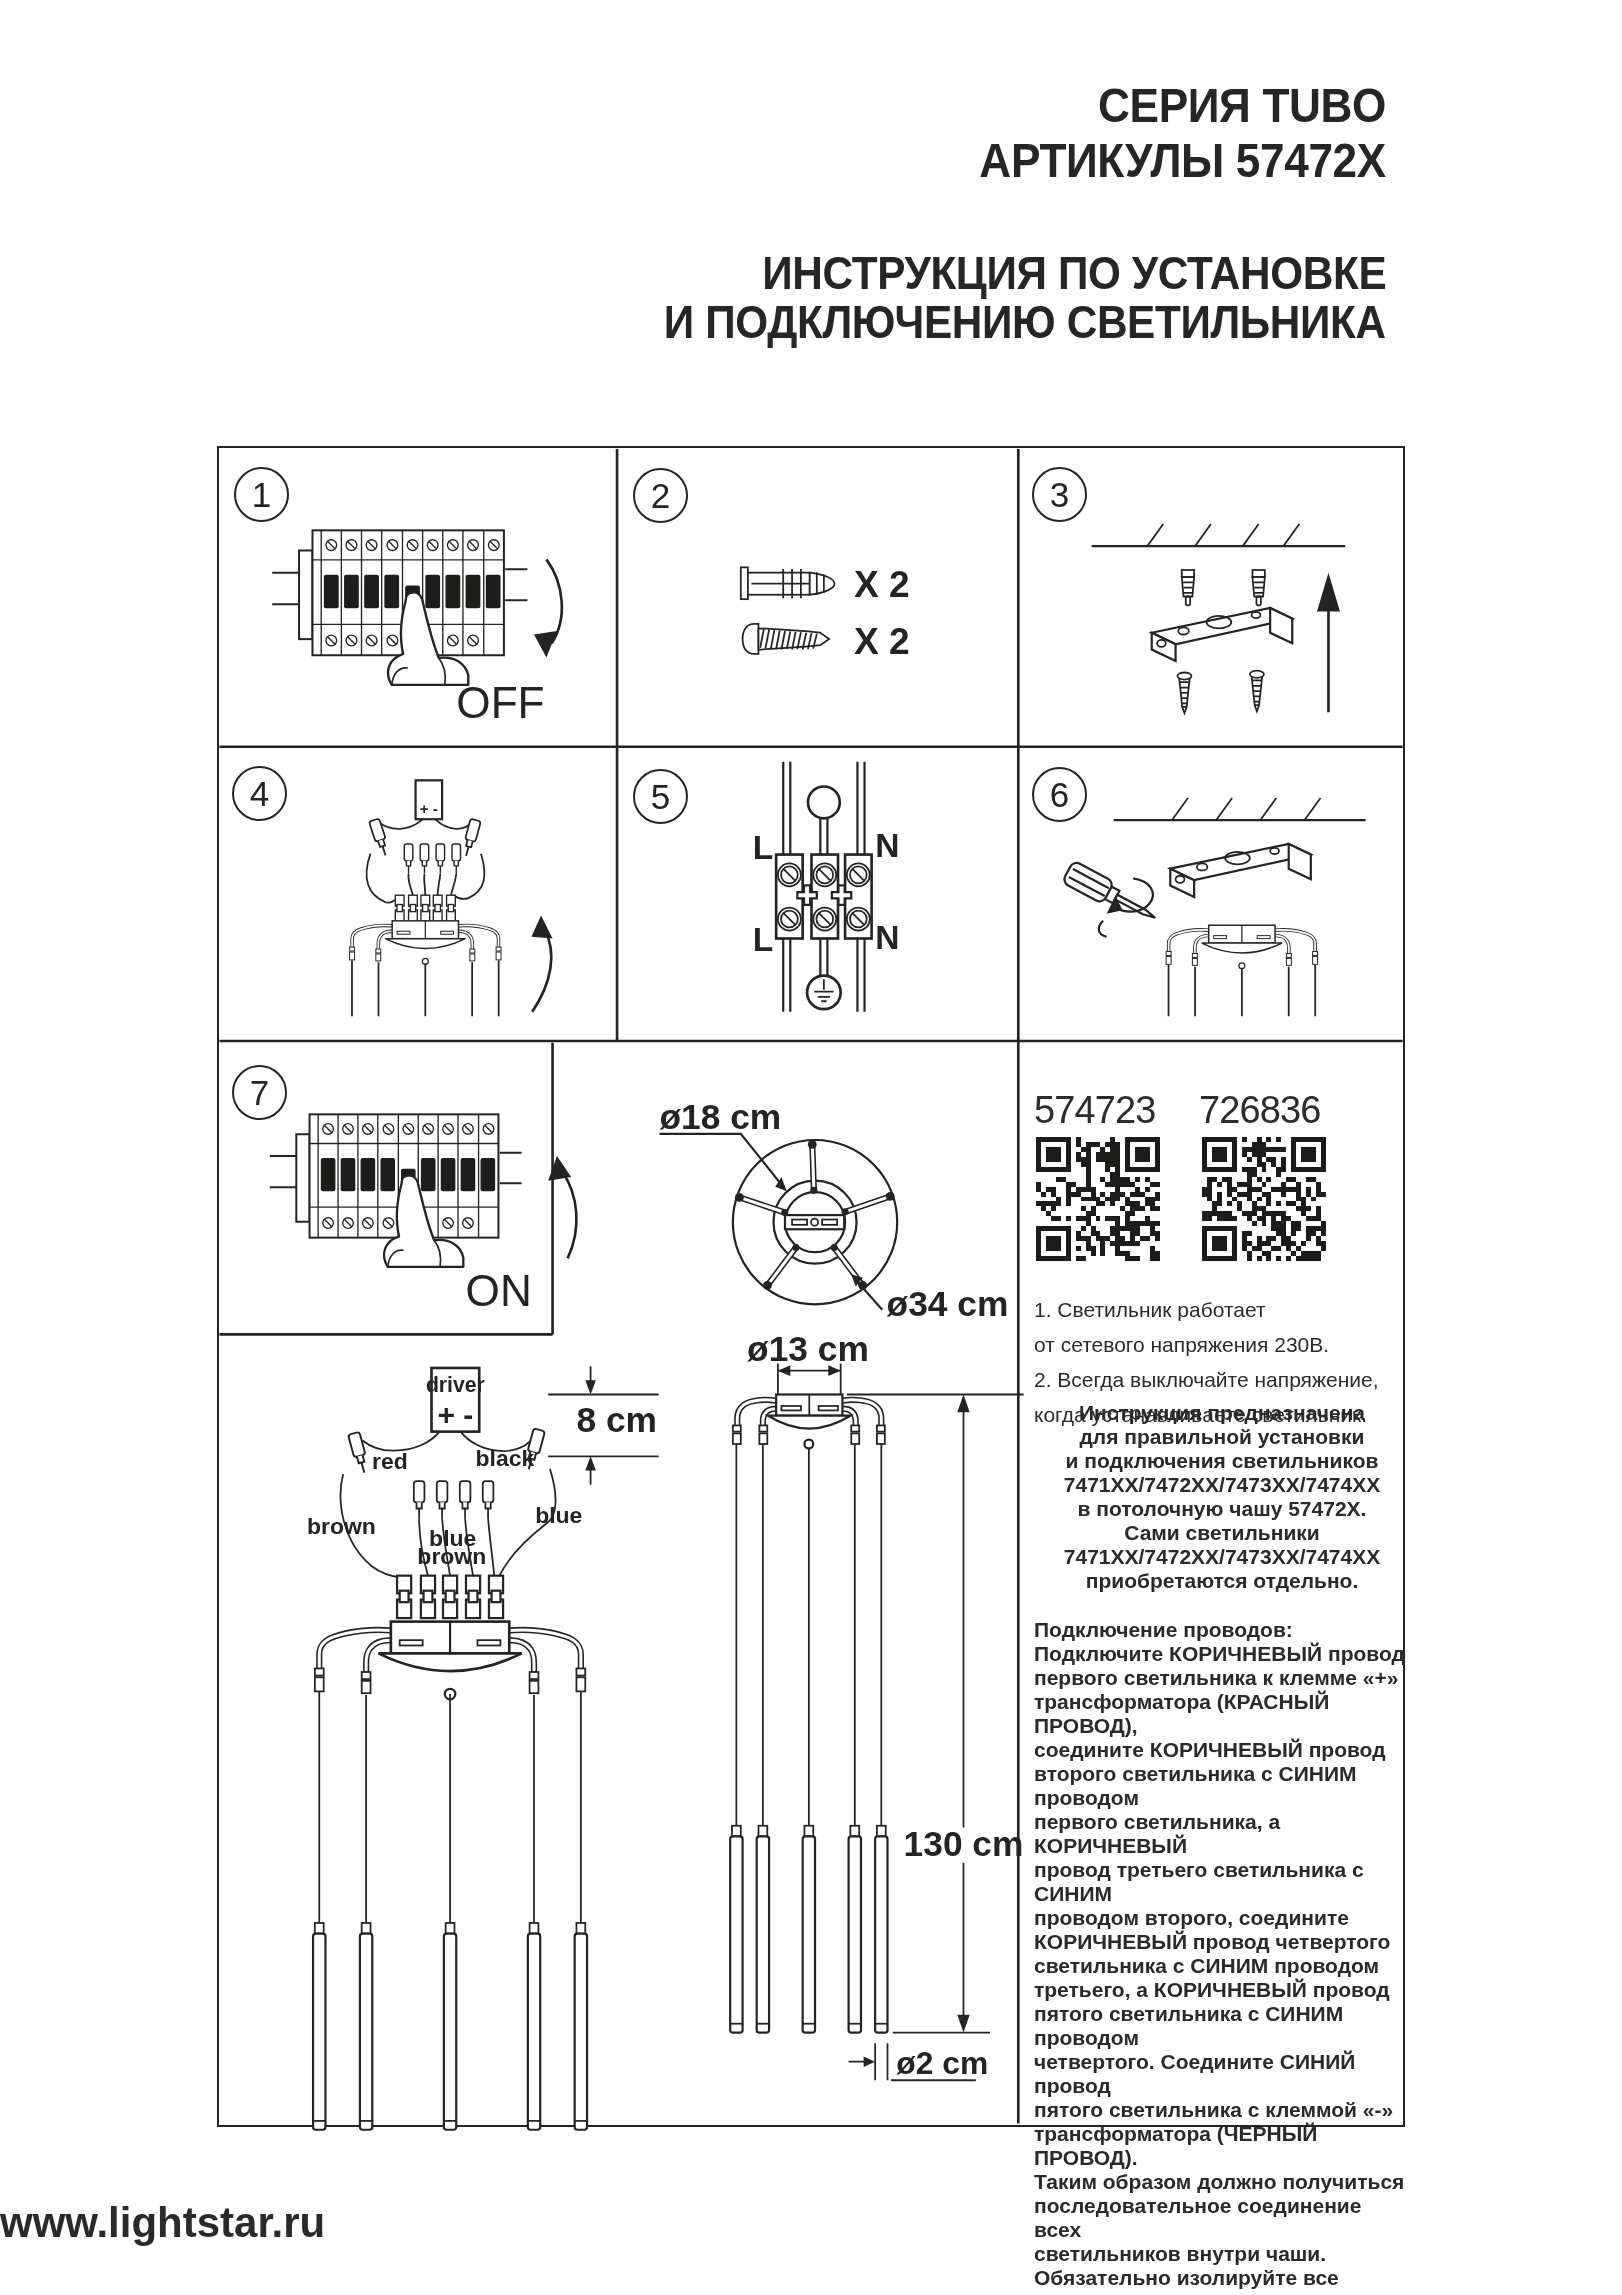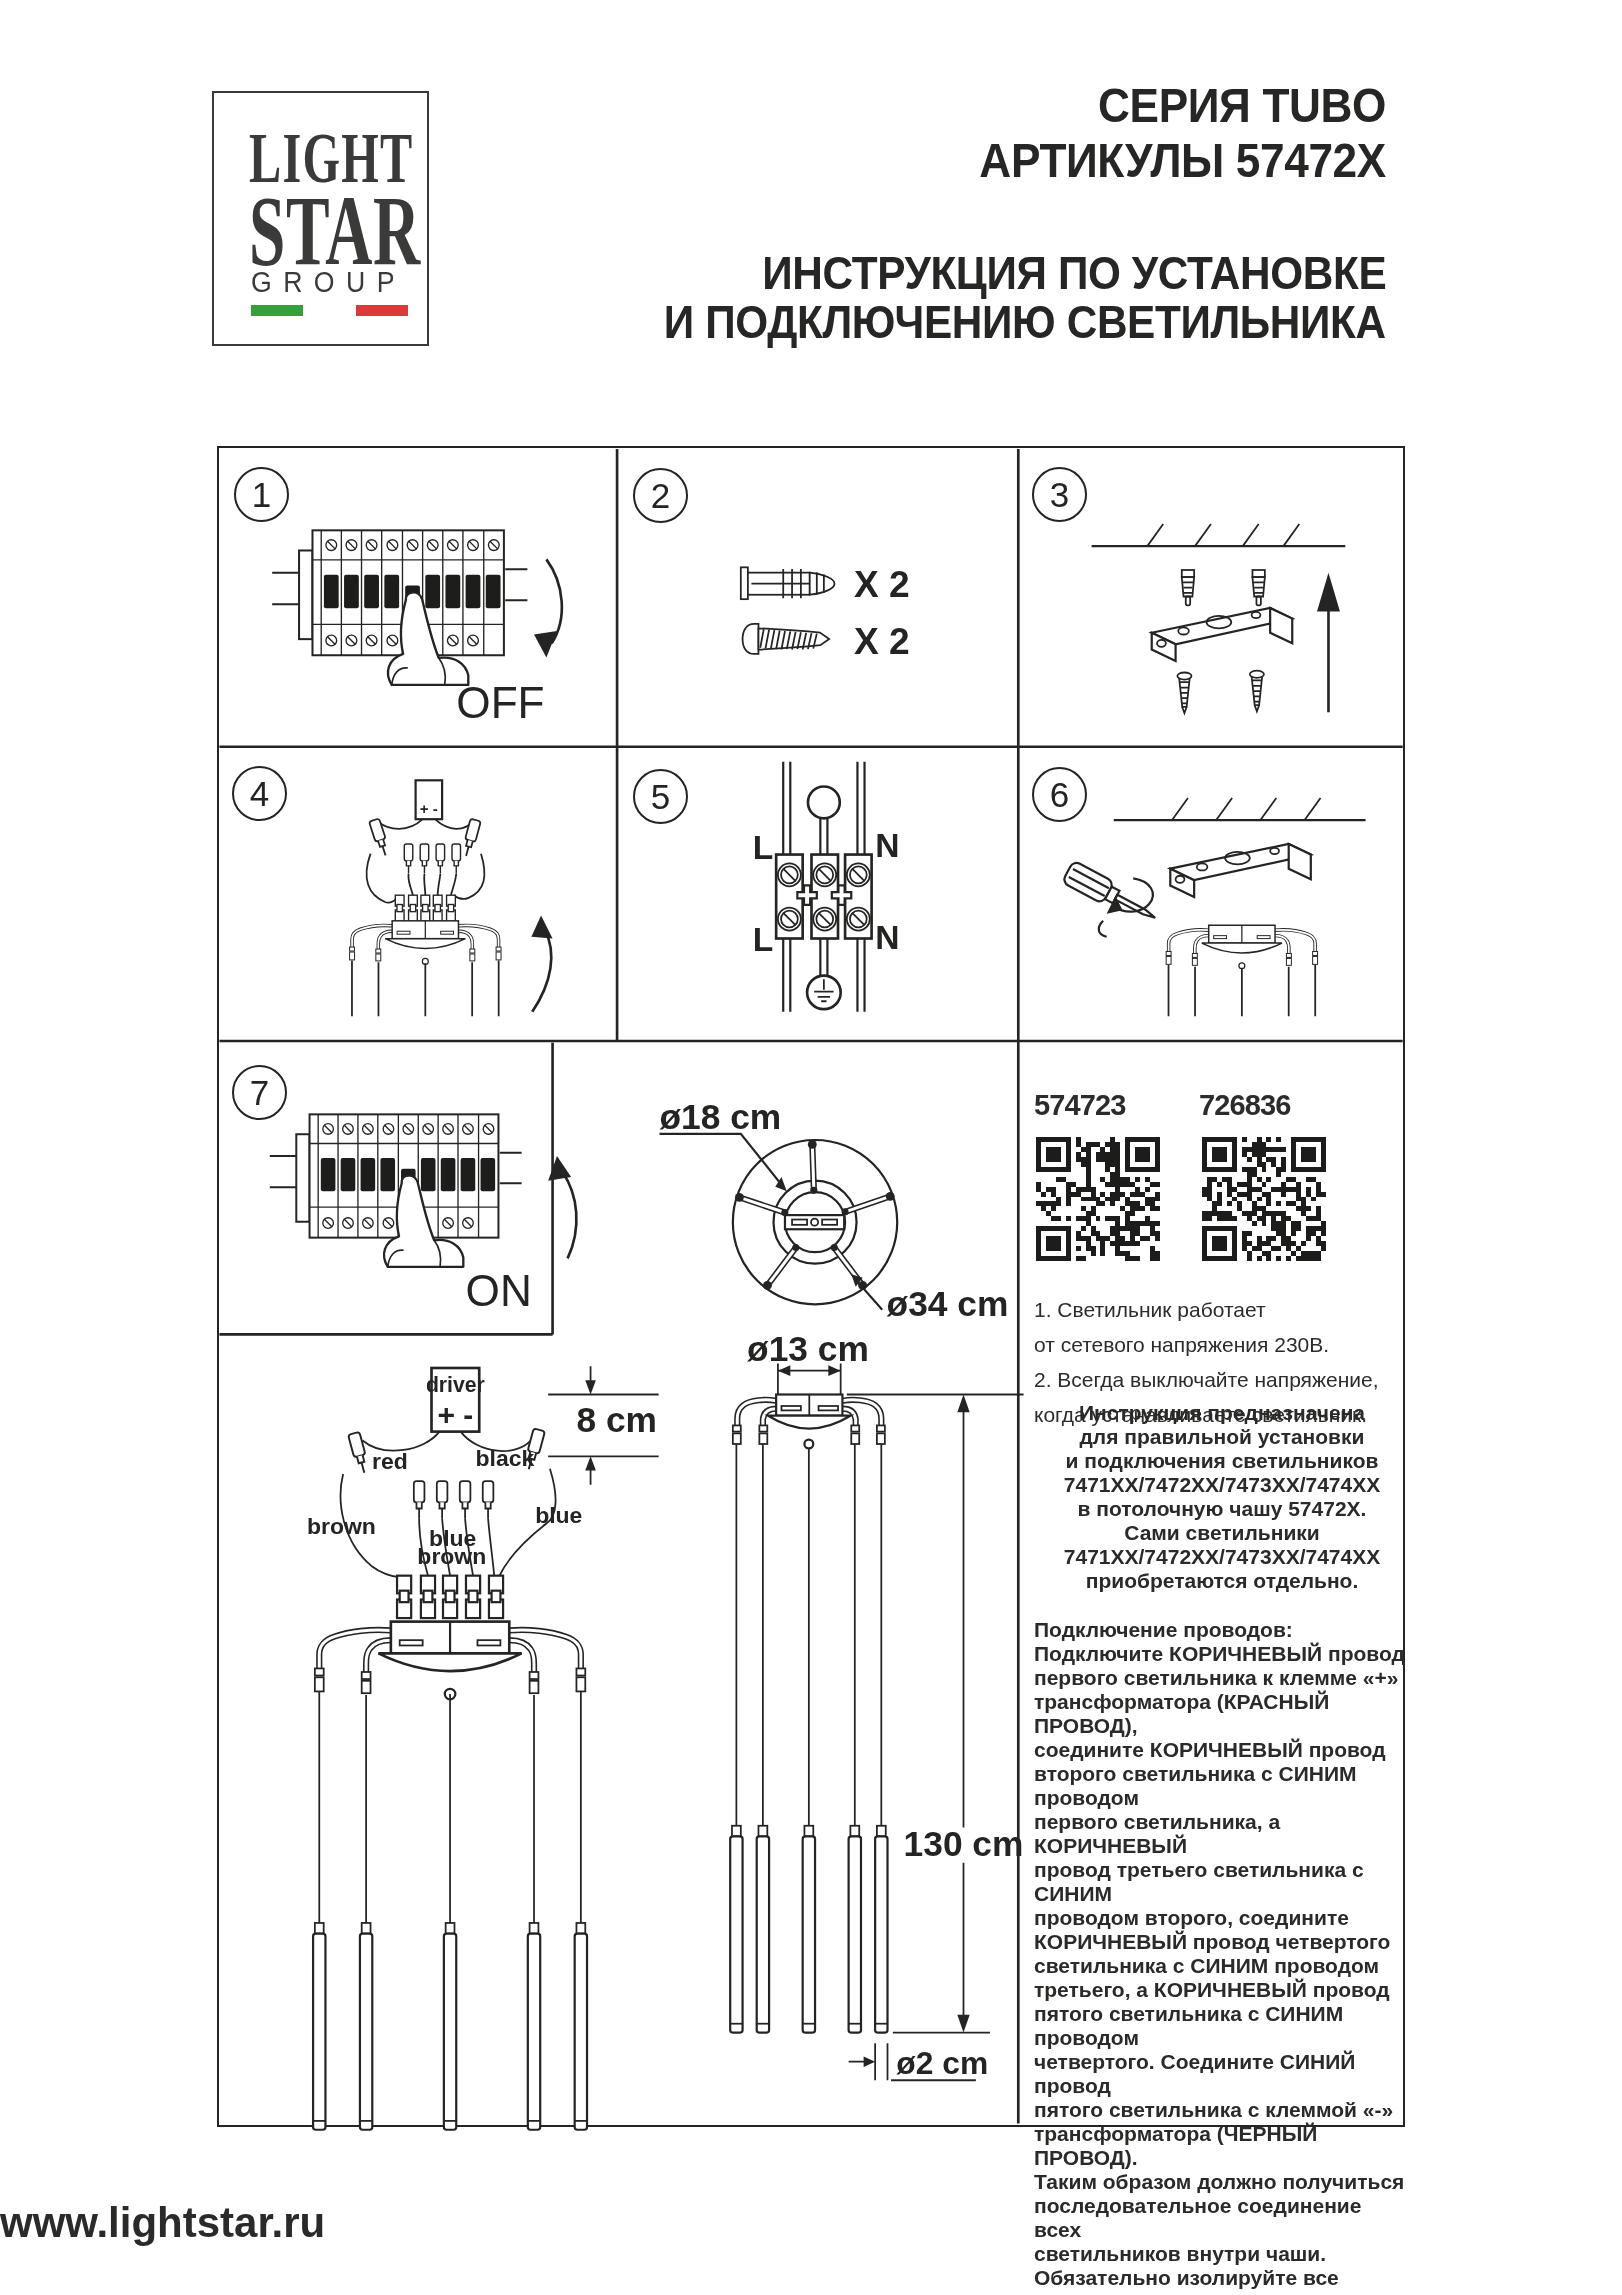--- a/index.html
+++ b/index.html
@@ -25,21 +25,21 @@
   .t-articles{top:133px;font-size:48px;}
   .t-instr1{top:246px;font-size:46px;}
   .t-instr2{top:295px;font-size:46px;}
   
   .main-frame{left:217px;top:446px;width:1184px;height:1677px;border:2.7px solid #242422;}
   
   .badge{position:absolute;width:51px;height:51px;border:2.7px solid #242422;border-radius:50%;
          background:#fff;display:flex;align-items:center;justify-content:center;
          font-size:35px;color:#242422;z-index:4;}
   
-  .code-label{font-size:29px;font-weight:bold;letter-spacing:-0.9px;color:#2c2c2a;z-index:4;}
+  .code-label{font-size:38px;font-weight:normal;letter-spacing:-0.9px;color:#2c2c2a;z-index:4;}
   .qr{width:124px;height:124px;z-index:4;}
   .notes{left:1034px;top:1292px;width:371px;font-size:21px;line-height:35px;
          white-space:pre-line;color:#2c2c2a;z-index:4;}
   .para{left:1034px;width:376px;font-size:21px;font-weight:bold;line-height:24px;
         white-space:pre-line;color:#2a2a28;z-index:4;}
   .para1{top:1401px;text-align:center;}
   .para2{top:1618px;}
   .footer-url{left:0;top:2199px;width:1487px;text-align:left;font-size:42px;font-weight:bold;
               color:#2a2a28;}
   
@@ -60,30 +60,20 @@
   text.wlabel{font-size:26px;font-weight:bold;}
   text.drv{font-size:24px;font-weight:bold;}
   text.drvpm{font-size:34px;font-weight:bold;}
   text.pm-small{font-size:17px;font-weight:bold;}
 </style>
 </head>
 <body>
 
 <div class="page">
 
-  <div class="abs logo">
-    <div class="abs logo-light">LIGHT</div>
-    <div class="abs logo-star">STAR</div>
-    <div class="abs logo-group">GROUP</div>
-    <div class="abs flag">
-      <span style="background:#33a03c"></span>
-      <span style="background:#ffffff"></span>
-      <span style="background:#da3a3a"></span>
-    </div>
-  </div>
 
   <div class="abs t-right t-series">СЕРИЯ TUBO</div>
   <div class="abs t-right t-articles">АРТИКУЛЫ 57472X</div>
   <div class="abs t-right t-instr1">ИНСТРУКЦИЯ ПО УСТАНОВКЕ</div>
   <div class="abs t-right t-instr2">И ПОДКЛЮЧЕНИЮ СВЕТИЛЬНИКА</div>
 
   <div class="abs main-frame"></div>
 
   <div class="badge" style="left:234px;top:467px">1</div>
   <div class="badge" style="left:633px;top:468px">2</div>

